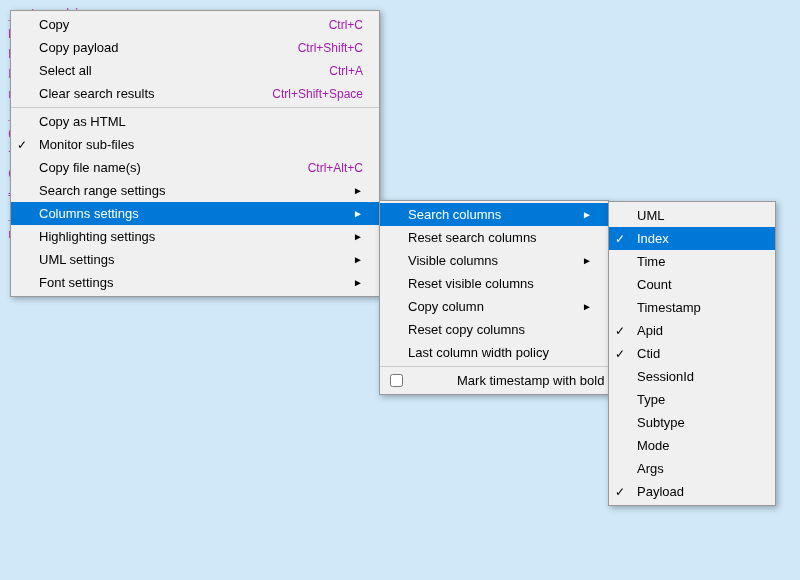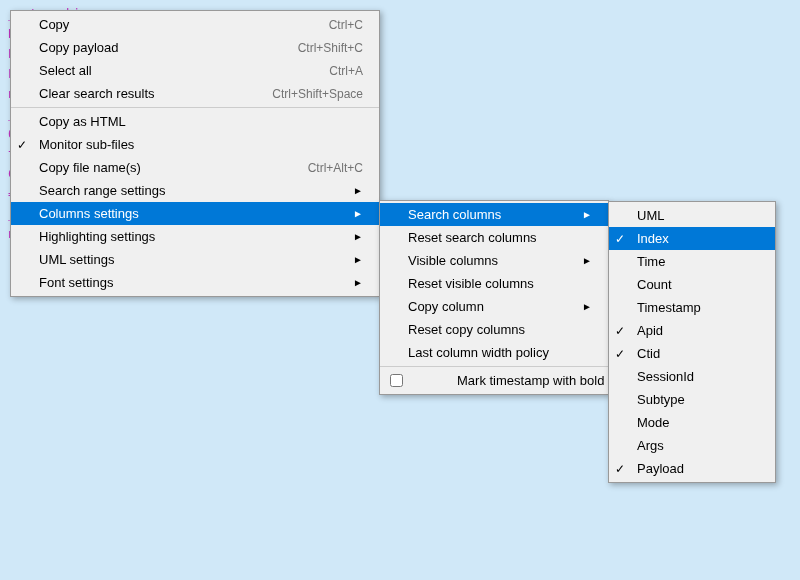--- a/index.html
+++ b/index.html
@@ -49,21 +49,21 @@
       position: relative;
     }
 
     .menu-item.highlighted {
       background: #0078d7;
       color: #fff;
     }
 
     .menu-item .shortcut {
       margin-left: 40px;
-      color: #737373;
+      color: #a21caf;
       font-size: 12px;
     }
 
     .menu-item .arrow {
       margin-left: 8px;
       font-size: 10px;
     }
 
     .menu-separator {
       height: 1px;
@@ -249,20 +249,24 @@
           <div class="submenu-item" style="position:relative;">
             <span class="cb">✓</span>
             <span>Ctid</span>
           </div>
           <div class="submenu-item" style="position:relative;">
             <span class="cb"></span>
             <span>SessionId</span>
           </div>
           <div class="submenu-item" style="position:relative;">
             <span class="cb"></span>
+            <span>Type</span>
+          </div>
+          <div class="submenu-item" style="position:relative;">
+            <span class="cb"></span>
             <span>Subtype</span>
           </div>
           <div class="submenu-item" style="position:relative;">
             <span class="cb"></span>
             <span>Mode</span>
           </div>
           <div class="submenu-item" style="position:relative;">
             <span class="cb"></span>
             <span>Args</span>
           </div>

